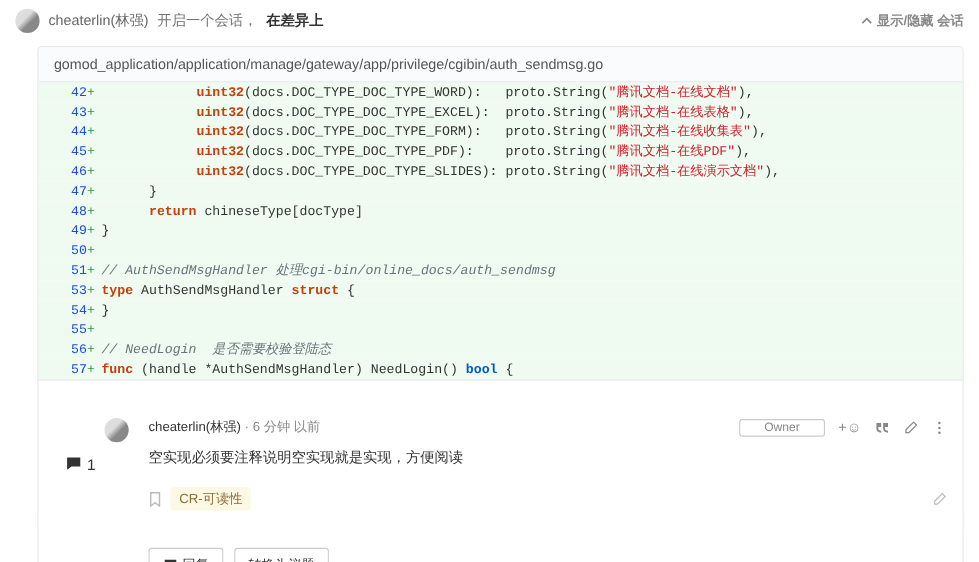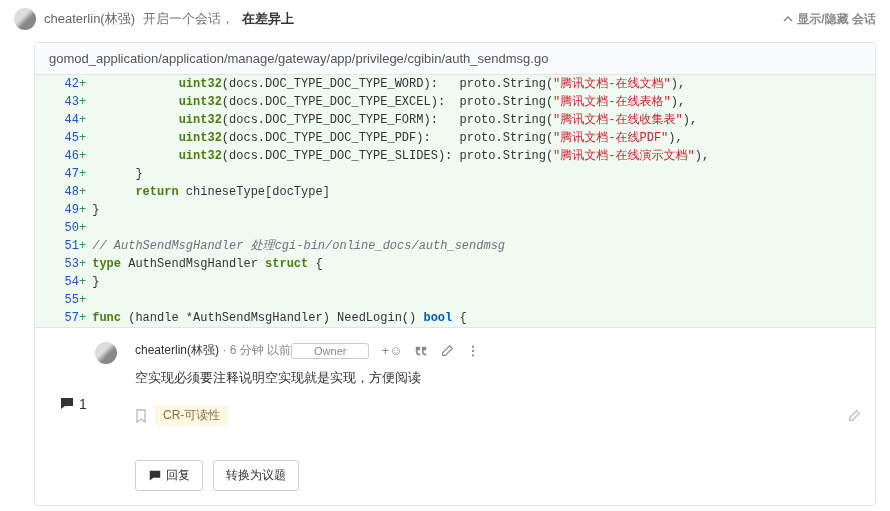--- a/index.html
+++ b/index.html
@@ -11,28 +11,28 @@
 .action-text { color: #737373; }
 .bold-link { color: #333; font-weight: 600; }
 .toggle-thread { color: #888; font-size: 12px; display: flex; align-items: center; gap: 4px; cursor: pointer; font-weight: bold; }
 .file-block { margin: 4px 14px 0 34px; border: 1px solid #e1e4e8; border-radius: 4px; overflow: hidden; }
 .file-header { background: #fafbfc; border-bottom: 1px solid #e1e4e8; padding: 8px 14px; color: #555; font-size: 13px; }
 .code-table { width: 100%; border-collapse: collapse; font-family: SFMono-Regular, Consolas, "Liberation Mono", Menlo, monospace; font-size: 12px; line-height: 1.5; }
 .code-table td { padding: 0; }
 .line-num { width: 44px; text-align: right; padding: 0 10px; color: #1d4ed8; background: #effaf0; user-select: none; vertical-align: top; font-size: 12px; }
 .line-code { background: #effaf0; padding: 0 10px; white-space: pre; color: #333; }
 .plus { color: #2c974b; padding-right: 6px; }
-.kw { color: #4d7c0f; font-weight: 600; }
+.kw { color: #c2410c; font-weight: 600; }
 .str { color: #cf222e; }
 .cmt { color: #6a737d; font-style: italic; }
 .bool { color: #005cc5; font-weight: 600; }
 .comment-box { border-top: 1px solid #e1e4e8; background: #fff; padding: 14px 14px 14px 100px; position: relative; }
 .comment-inner { position: relative; }
 .comment-avatar { position: absolute; left: -40px; top: 0; }
-.comment-header { display: flex; align-items: center; justify-content: flex-start; }
+.comment-header { display: flex; align-items: center; justify-content: space-between; margin-top: 20px; }
 .comment-meta { color: #888; font-size: 12px; }
 .comment-user { color: #333; }
 .comment-actions { display: flex; align-items: center; gap: 12px; color: #888; }
 .comment-actions span { cursor: pointer; }
 .owner-badge { border: 1px solid #ccc; border-radius: 3px; padding: 1px 22px; font-size: 11px; color: #888; }
 .comment-body { margin-top: 10px; color: #333; font-size: 13px; }
 .tag-row { margin-top: 18px; display: flex; align-items: center; gap: 8px; padding-bottom: 6px; position: relative; }
 .tag-bookmark { color: #bbb; }
 .tag-chip { background: #fcf8e3; color: #8a6d3b; border-radius: 3px; padding: 2px 8px; font-size: 12px; }
 .tag-edit { position: absolute; right: 0; color: #bbb; cursor: pointer; }
@@ -110,20 +110,24 @@
         </tr>
         <tr>
           <td class="line-num">54</td>
           <td class="line-code"><span class="plus">+</span>}</td>
         </tr>
         <tr>
           <td class="line-num">55</td>
           <td class="line-code"><span class="plus">+</span></td>
         </tr>
         <tr>
+          <td class="line-num">56</td>
+          <td class="line-code"><span class="plus">+</span><span class="cmt">// NeedLogin  是否需要校验登陆态</span></td>
+        </tr>
+        <tr>
           <td class="line-num">57</td>
           <td class="line-code"><span class="plus">+</span><span class="kw">func</span> (handle *AuthSendMsgHandler) NeedLogin() <span class="bool">bool</span> {</td>
         </tr>
       </tbody>
     </table>
 
   <div class="comment-wrapper">
     <div class="comment-box">
       <div class="count-col">
         <svg width="16" height="16" viewBox="0 0 16 16">

